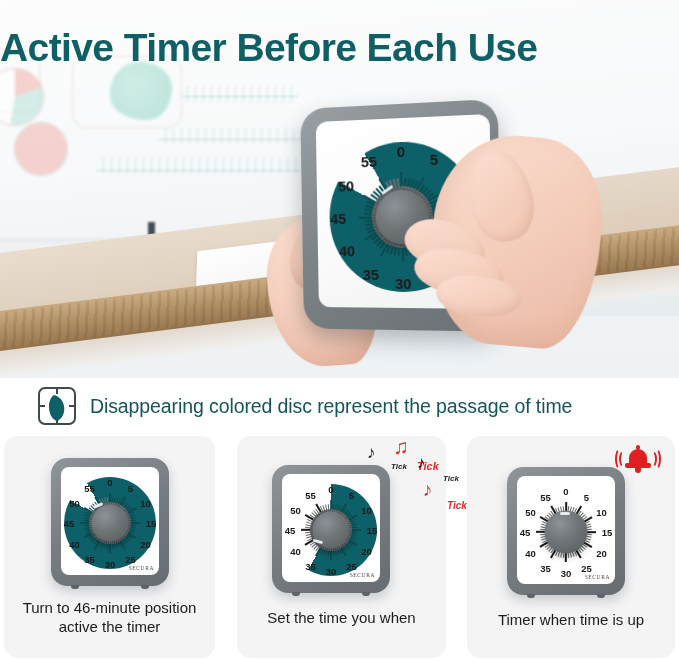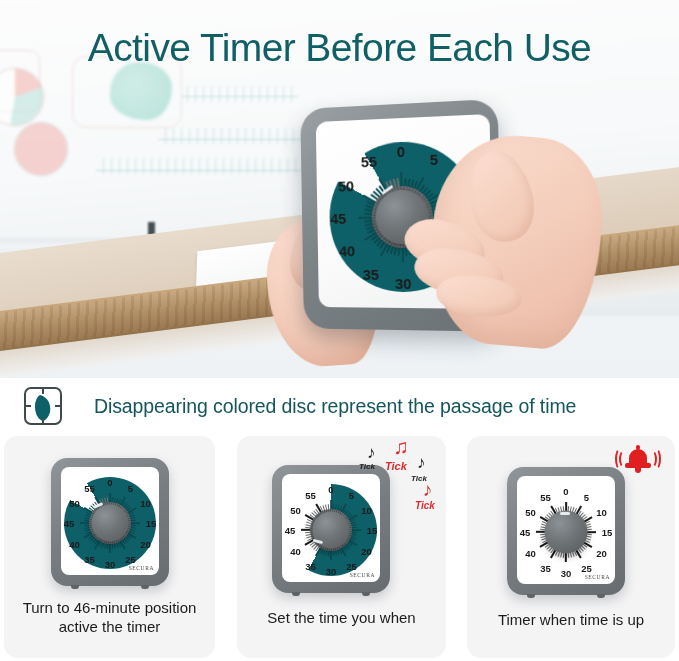--- a/index.html
+++ b/index.html
@@ -194,21 +194,21 @@
     position:absolute; border-radius: 2px; background: #f2f4f5; opacity:.92;
   }
   .secura {
     position:absolute; font-family:"Liberation Serif", serif; color:#4a4a4a;
     letter-spacing:.6px;
   }
 
   
   .subtitle-row {
     position:absolute; left: 0; top: 380px; width: 679px; height: 52px;
-    display:flex; align-items:center; padding-left: 24px; gap: 32px;
+    display:flex; align-items:center; padding-left: 38px; gap: 14px;
     background:#ffffff;
   }
   .disc-icon {
     width: 38px; height: 38px; flex: 0 0 38px;
     border: 2px solid #3f4a4d; border-radius: 7px;
     position:relative; background:#fff;
   }
   .disc-icon .moon {
     position:absolute; left: 9px; top: 5px; width: 19px; height: 27px;
     background: #0e6068;
@@ -264,21 +264,21 @@
     background:#1b1b1b;
   }
   .tick.light { background:#6e6e6e; }
 
   
   .notes { position:absolute; }
   .note { position:absolute; font-size: 17px; line-height:1; }
   .note.black { color:#1c1c1c; }
   .note.red { color:#e02b2b; }
   .tick-word {
-    position:absolute; font-style: italic; font-weight: bold; font-size: 8px;
+    position:absolute; font-style: italic; font-weight: bold; font-size: 8px; margin-left: 32px;
   }
   .tick-word.black { color:#1c1c1c; }
   .tick-word.red { color:#e02b2b; }
 
   
   .bell-wrap { position:absolute; width: 46px; height: 34px; }
   .bell-body {
     position:absolute; left: 14px; top: 5px; width: 18px; height: 17px;
     background:#e02020; border-radius: 9px 9px 2px 2px;
   }
@@ -299,22 +299,22 @@
     border: 2px solid #e02020; border-radius: 50%;
     border-right-color: transparent; border-top-color: transparent; border-bottom-color: transparent;
   }
   .bw-l1 { left: 4px; }
   .bw-l2 { left: 0px; height: 22px; top: 4px; }
   .bw-r1 { right: 4px; transform: scaleX(-1); }
   .bw-r2 { right: 0px; height: 22px; top: 4px; transform: scaleX(-1); }
 
   
   .title {
-    position:absolute; left: 0; top: 26px; width: 679px; text-align:center;
-    font-size: 39px; font-weight: normal; color: #0f5f65;
+    position:absolute; left: 0; top: 26px; width: 679px; text-align:left;
+    font-size: 39px; font-weight: bold; color: #0f5f65;
     letter-spacing: -.6px;
     text-shadow: 0 1px 2px rgba(255,255,255,.6);
   }
 </style>
 </head>
 <body>
 
 <div class="hero">
   <div class="whiteboard"></div>
   <div class="doodle sq-ring"></div>

